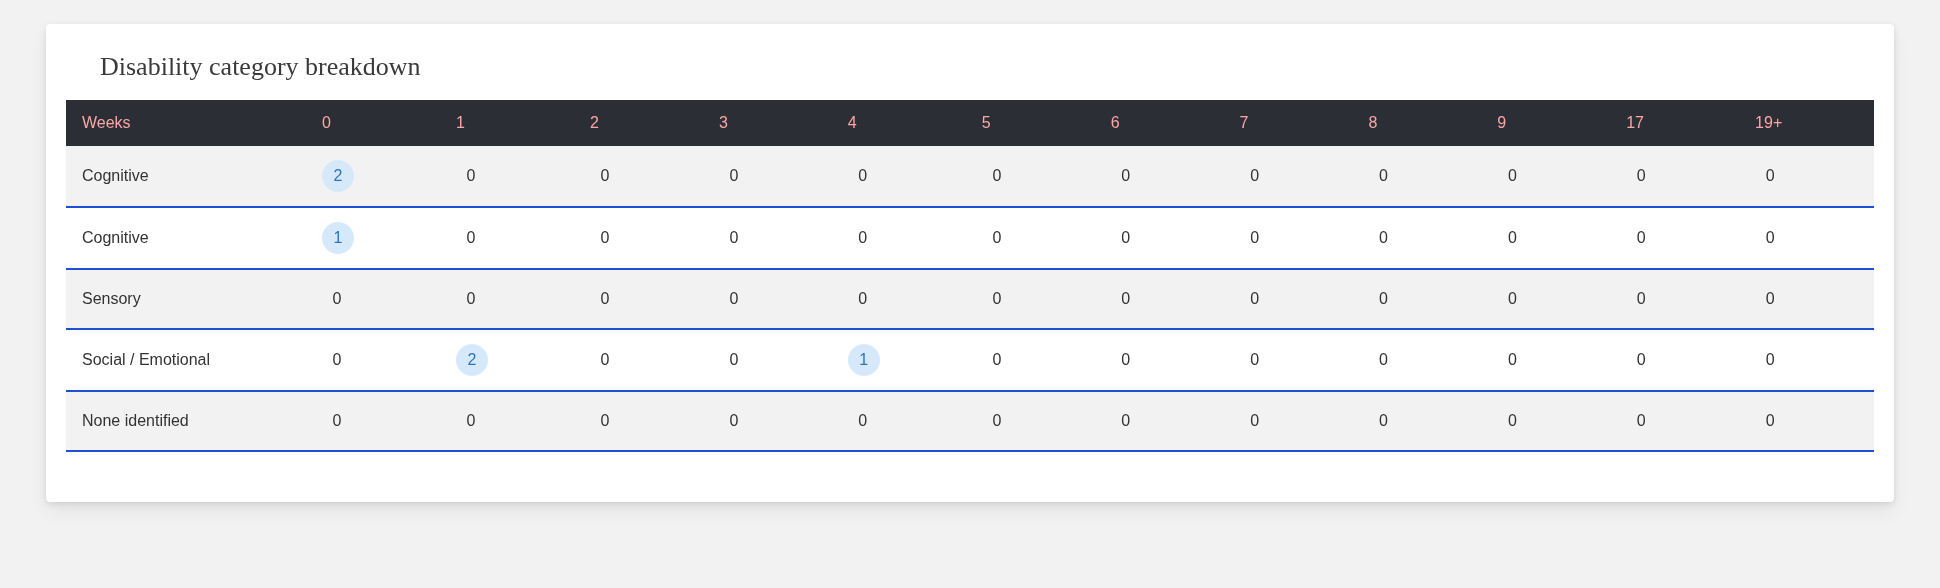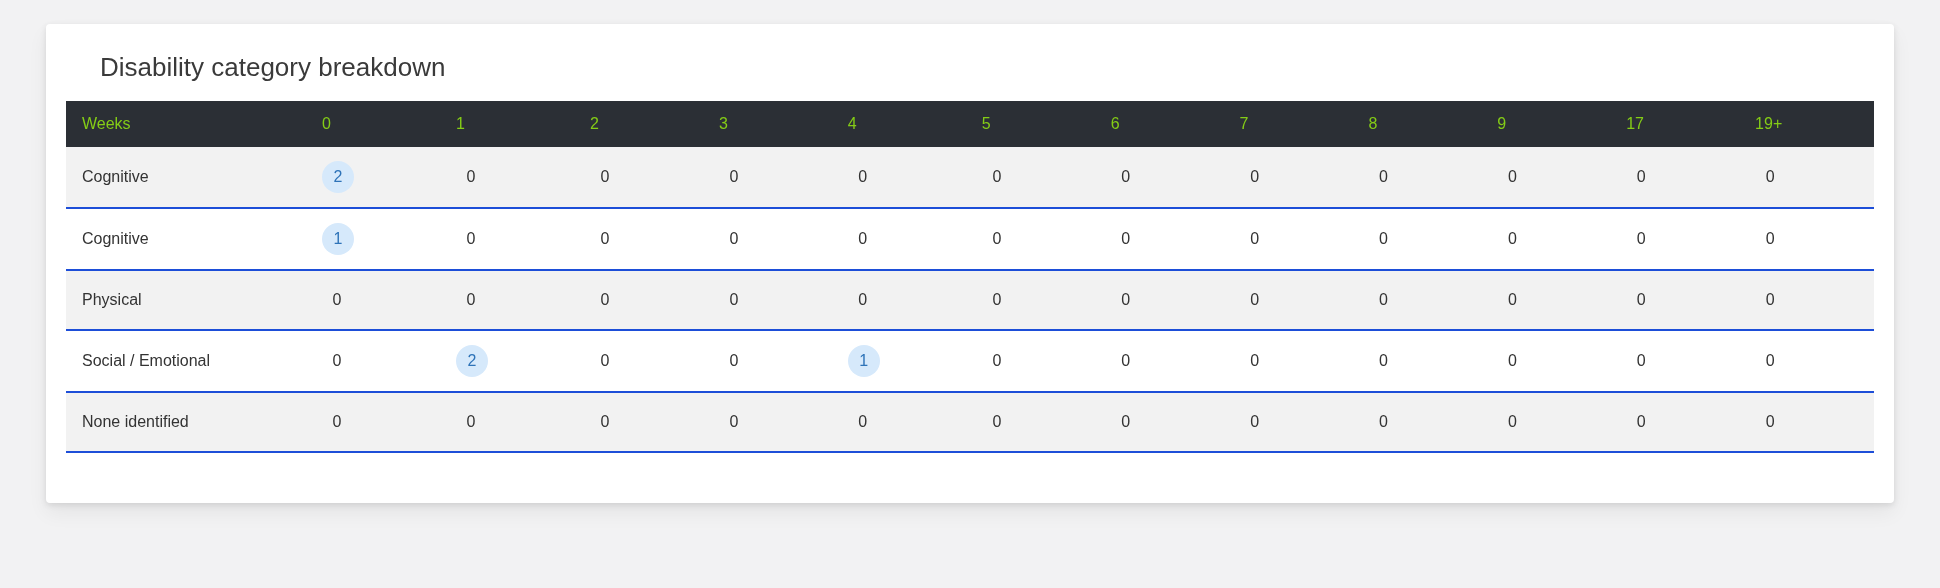--- a/index.html
+++ b/index.html
@@ -16,30 +16,31 @@
     background: #ffffff;
     border-radius: 4px;
     box-shadow: 0 2px 6px rgba(0,0,0,0.10), 0 10px 20px rgba(0,0,0,0.06);
     padding: 28px 0 50px 0;
   }
   .card-title {
     font-size: 26px;
     font-weight: 400;
     color: #3a3a3a;
     padding: 0 0 18px 54px;
+    font-family: Liberation Serif, serif;
   }
   table.breakdown {
     width: calc(100% - 40px);
     margin: 0 20px;
     border-collapse: collapse;
     font-size: 16px;
   }
   table.breakdown thead tr {
     background: #2b2f35;
-    color: #84cc16;
+    color: #fca5a5;
   }
   table.breakdown th {
     text-align: left;
     font-weight: 400;
     padding: 14px 10px;
   }
   table.breakdown th.label-col {
     padding-left: 16px;
     width: 220px;
   }
@@ -125,21 +126,21 @@
             <td><span class="cell-wrap">0</span></td>
             <td><span class="cell-wrap">0</span></td>
             <td><span class="cell-wrap">0</span></td>
             <td><span class="cell-wrap">0</span></td>
             <td><span class="cell-wrap">0</span></td>
             <td><span class="cell-wrap">0</span></td>
             <td><span class="cell-wrap">0</span></td>
             <td><span class="cell-wrap">0</span></td>
           </tr>
           <tr>
-            <td class="label-col">Physical</td>
+            <td class="label-col">Sensory</td>
             <td><span class="cell-wrap">0</span></td>
             <td><span class="cell-wrap">0</span></td>
             <td><span class="cell-wrap">0</span></td>
             <td><span class="cell-wrap">0</span></td>
             <td><span class="cell-wrap">0</span></td>
             <td><span class="cell-wrap">0</span></td>
             <td><span class="cell-wrap">0</span></td>
             <td><span class="cell-wrap">0</span></td>
             <td><span class="cell-wrap">0</span></td>
             <td><span class="cell-wrap">0</span></td>

